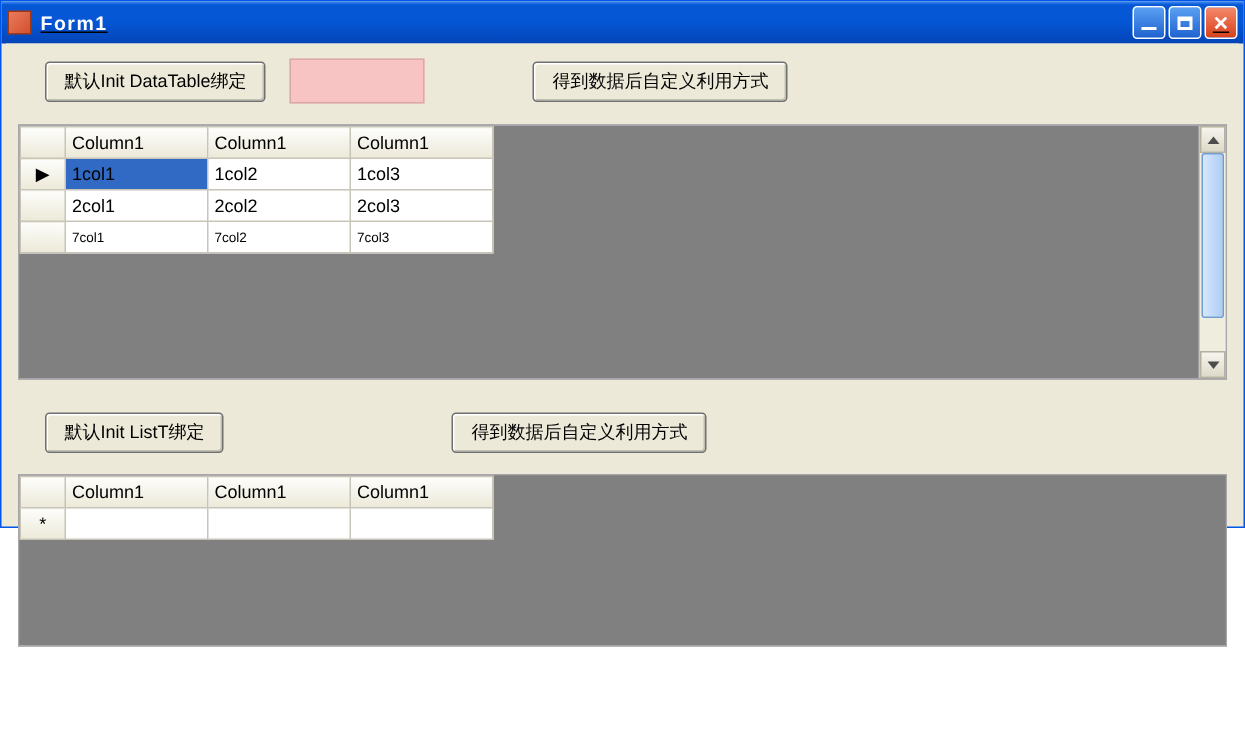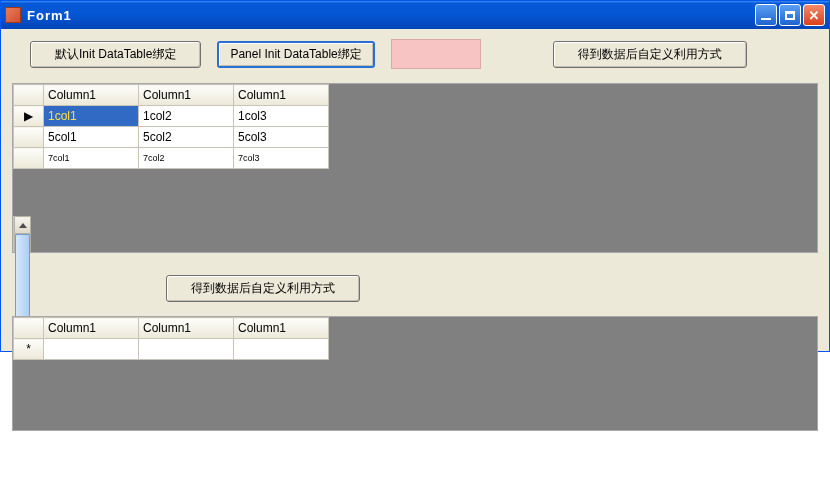--- a/index.html
+++ b/index.html
@@ -11,20 +11,21 @@
     width: 830px;
     height: 500px;
     overflow: hidden;
   }
   .window {
     width: 830px;
     height: 352px;
     background: #ece9d8;
     border: 1px solid #0055ea;
     position: relative;
+    text-decoration: underline;
   }
   
   .titlebar {
     height: 28px;
     background: linear-gradient(to bottom,#3f8cf3 0%,#0557d5 8%,#0557d5 45%,#0344b8 100%);
     display: flex;
     align-items: center;
     color: #fff;
     font-weight: bold;
     padding: 0 4px;
@@ -58,21 +59,21 @@
   .btnrow {
     display: flex;
     align-items: center;
     gap: 16px;
     padding: 10px 26px 8px;
   }
   .winbtn {
     background: #ece9d8;
     border: 1px solid #707070;
     border-radius: 3px;
-    padding: 4px 24px;
+    padding: 4px 12px;
     font-family: "SimSun", "宋体", Tahoma, sans-serif;
     font-size: 12px;
     cursor: pointer;
     box-shadow: inset 1px 1px 0 #fff, inset -1px -1px 0 #c0c0b0;
     white-space: nowrap;
   }
   .winbtn.focus { border: 2px solid #2a6fd4; padding:3px 11px; }
   .pinkbox {
     width: 90px; height: 30px;
     background: #f8c3c3;
@@ -80,21 +81,20 @@
   }
   
   .dgv-container {
     margin: 6px 8px 0;
     border: 1px solid #a7a6aa;
     background: #7a96ac;
     background: #808080;
     position: relative;
     height: 170px;
     display: flex;
-    flex-direction: column;
   }
   .dgv-container.second { height: 115px; }
   .dgv-body {
     flex: 1;
     background: #828790;
     background: #7f7f7f;
     background: #808080;
     background: rgb(128,128,128);
     overflow: hidden;
     position: relative;
@@ -145,21 +145,21 @@
     background: linear-gradient(to bottom,#fdfdfb,#ece9d8);
   }
   .rowhdr {
     background: linear-gradient(to bottom,#fdfdfb,#ece9d8) !important;
     width: 30px;
     text-align: center !important;
     font-size: 12px;
   }
   td.selcell {
     background:#316ac5;
-    color:#fde047;
+    color:#000000;
   }
   .dgv-body { background: #808080; }
   .gridwrap {
     position: relative;
     width: 355px;
   }
 </style>
 </head>
 <body>
 
@@ -178,21 +178,20 @@
       <div class="ctrlbtn close">
           <span>✕</span>
         </div>
     </div>
   </div>
 
   <div class="client">
 
     <div class="btnrow">
       <button class="winbtn">默认Init DataTable绑定</button>
-      <button class="winbtn focus">Panel Init DataTable绑定</button>
       <div class="pinkbox"></div>
       <div style="width:40px"></div>
       <button class="winbtn">得到数据后自定义利用方式</button>
     </div>
 
     <div class="dgv-container">
       <div class="dgv-body" style="background:#808080;">
         <div class="gridwrap">
         <table class="dgv">
           <tbody>
@@ -203,23 +202,23 @@
             <th style="width:95px">Column1</th>
           </tr>
           <tr>
             <td class="rowhdr">▶</td>
             <td class="selcell">1col1</td>
             <td>1col2</td>
             <td>1col3</td>
           </tr>
           <tr>
             <td class="rowhdr"></td>
-            <td>5col1</td>
-            <td>5col2</td>
-            <td>5col3</td>
+            <td>2col1</td>
+            <td>2col2</td>
+            <td>2col3</td>
           </tr>
           <tr style="height:12px;">
             <td class="rowhdr" style="font-size:9px;"></td>
             <td style="font-size:9px;">7col1</td>
             <td style="font-size:9px;">7col2</td>
             <td style="font-size:9px;">7col3</td>
           </tr>
         </tbody>
             </table>
         </div>
@@ -231,20 +230,21 @@
         <div class="strack">
           <div class="sthumb" style="height:110px;"></div>
         </div>
         <div class="sbtn down">
             <div class="arr"></div>
           </div>
       </div>
     </div>
 
     <div class="btnrow" style="padding-top:22px;">
+      <button class="winbtn">默认Init ListT绑定</button>
       <div style="width:120px"></div>
       <button class="winbtn">得到数据后自定义利用方式</button>
     </div>
 
     <div class="dgv-container second">
       <div class="dgv-body" style="background:#808080;">
         <div class="gridwrap">
         <table class="dgv">
           <tbody>
                 <tr>

